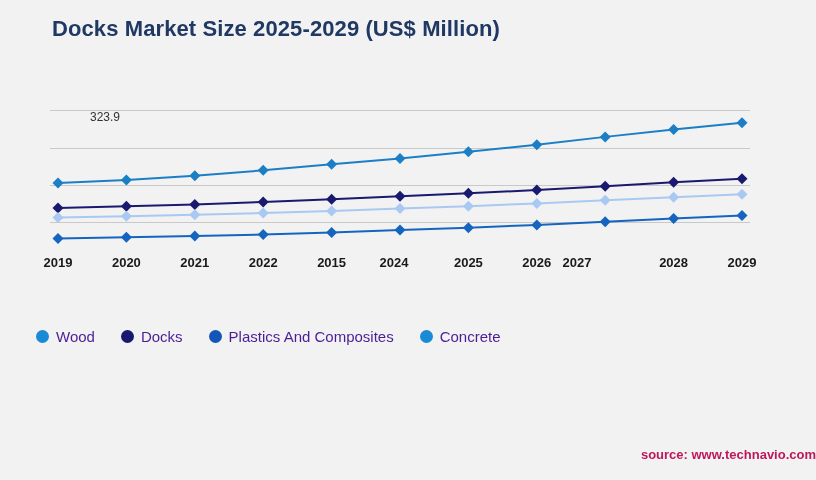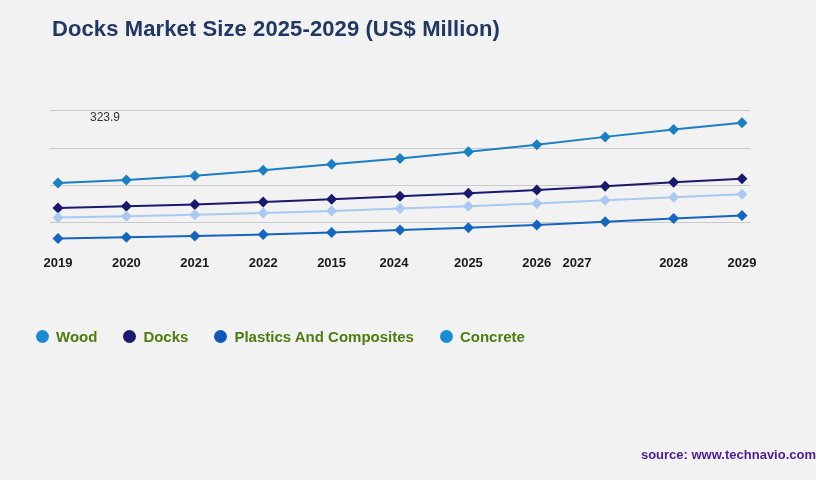--- a/index.html
+++ b/index.html
@@ -103,30 +103,30 @@
   }
   .legend-dot {
     width: 13px;
     height: 13px;
     border-radius: 50%;
     margin-right: 7px;
     flex: none;
   }
   .legend-label {
     font-size: 15px;
-    font-weight: bold;
-    color: #4d7c0f;
+    font-weight: normal;
+    color: #4c1d95;
   }
   #source-note {
     position: absolute;
     right: 28px;
     bottom: 18px;
     font-size: 13px;
     font-weight: bold;
-    color: #4c1d95;
+    color: #be185d;
     white-space: nowrap;
   }
 </style>
 </head>
 <body>
 
 <div id="page">
 
   <div id="right-gutter"></div>
 

